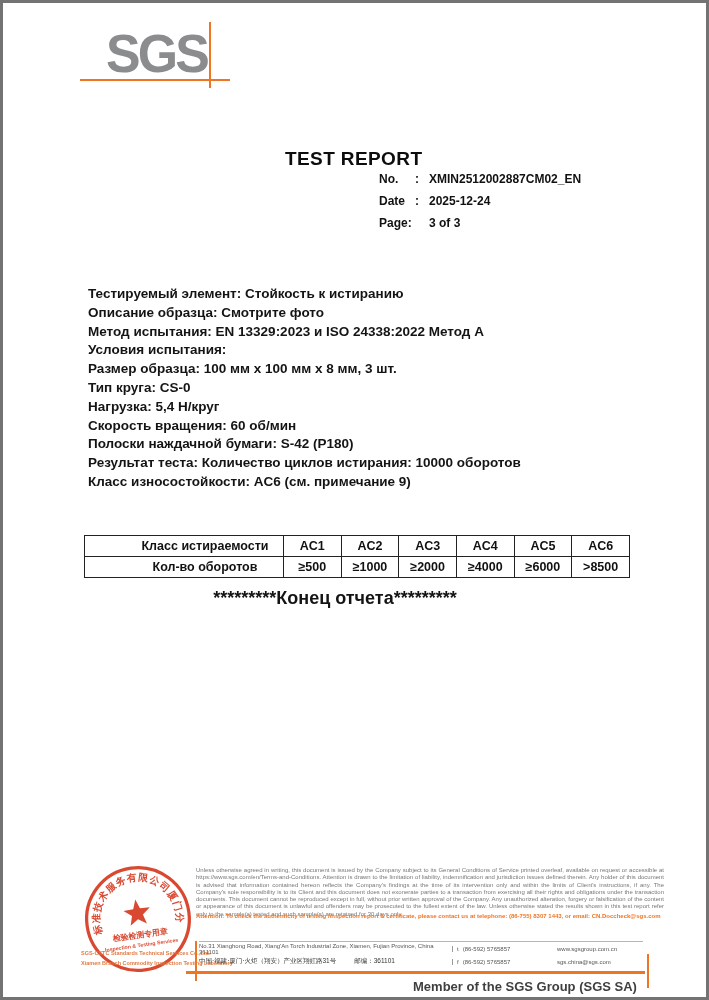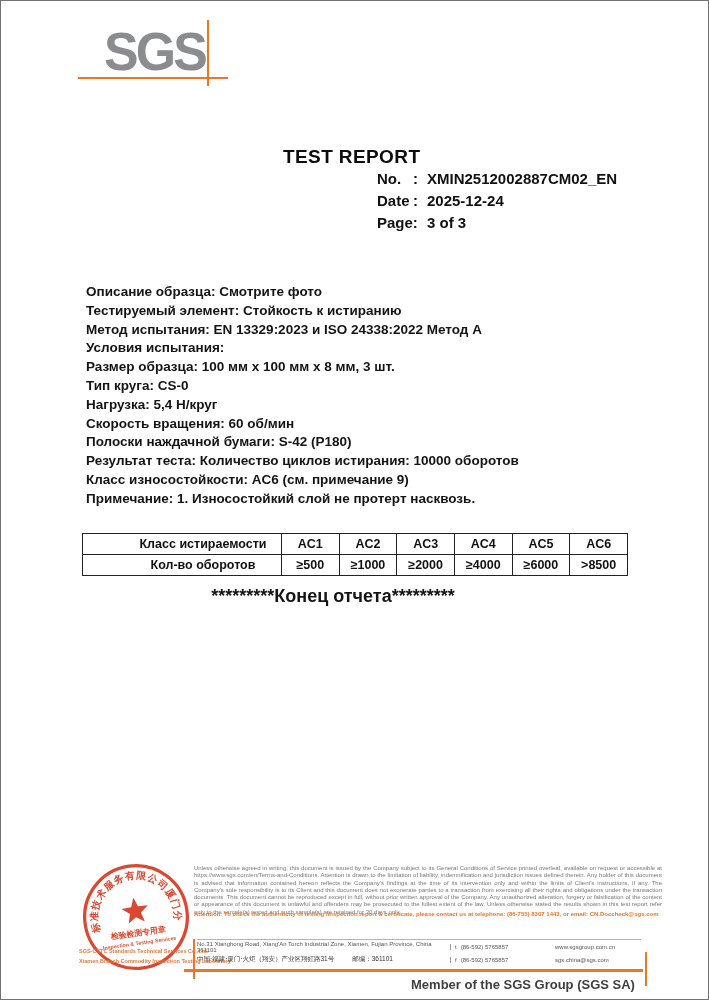--- a/index.html
+++ b/index.html
@@ -1,31 +1,31 @@
 <!DOCTYPE html>
 <html><head>
 <meta charset="utf-8">
 <style>
   html,body{margin:0;padding:0;background:#e8e8e8;}
   .page{
     position:relative;width:709px;height:1000px;margin:0 auto;
-    background:#fff;border:1px solid #737373;box-sizing:border-box;
+    background:#fff;border:3px solid #737373;box-sizing:border-box;
     font-family:"Liberation Sans",sans-serif;color:#1a1a1a;overflow:hidden;
   }
   
   .logo-text{
     position:absolute;left:103px;top:22px;font-size:54px;line-height:56px;
     font-weight:800;letter-spacing:-3px;color:#8a8c8e;transform:scaleX(.96);
     transform-origin:left top;
   }
   .logo-hline{position:absolute;left:77px;top:76px;width:150px;height:2px;background:#ee7623;}
   .logo-vline{position:absolute;left:206px;top:19px;width:2px;height:66px;background:#ee7623;}
   
   .title{position:absolute;left:282px;top:145px;font-size:19px;font-weight:700;letter-spacing:.4px;color:#0d0d0d;}
-  .meta{position:absolute;left:376px;top:169px;font-size:15px;font-weight:700;color:#111;}
+  .meta{position:absolute;left:376px;top:169px;font-size:12px;font-weight:700;color:#111;}
   .meta-row{display:flex;height:22px;align-items:flex-start;}
   .meta-label{width:36px;}
   .meta-colon{width:14px;}
   
   .body-block{position:absolute;left:85px;top:282px;width:590px;font-size:13.5px;line-height:18.8px;font-weight:700;color:#141414;}
   
   .abr-table{
     position:absolute;left:81px;top:532px;width:546px;border-collapse:collapse;
     font-size:12.5px;font-weight:700;color:#111;table-layout:fixed;
   }
@@ -85,32 +85,31 @@
       <span>2025-12-24</span>
     </div>
     <div class="meta-row">
       <span class="meta-label">Page:</span>
       <span class="meta-colon"></span>
       <span>3 of 3</span>
     </div>
   </div>
 
   <div class="body-block">
+    <div>Тестируемый элемент: Стойкость к истиранию</div>
     <div>Описание образца: Смотрите фото</div>
-    <div>Тестируемый элемент: Стойкость к истиранию</div>
     <div>Метод испытания: EN 13329:2023 и ISO 24338:2022 Метод A</div>
     <div>Условия испытания:</div>
     <div>Размер образца: 100 мм x 100 мм x 8 мм, 3 шт.</div>
     <div>Тип круга: CS-0</div>
     <div>Нагрузка: 5,4 Н/круг</div>
     <div>Скорость вращения: 60 об/мин</div>
     <div>Полоски наждачной бумаги: S-42 (P180)</div>
     <div>Результат теста: Количество циклов истирания: 10000 оборотов</div>
     <div>Класс износостойкости: AC6 (см. примечание 9)</div>
-    <div>Примечание: 1. Износостойкий слой не протерт насквозь.</div>
   </div>
 
   <table class="abr-table">
     <tbody>
         <tr>
       <td class="c0">Класс истираемости</td>
       <td>AC1</td>
       <td>AC2</td>
       <td>AC3</td>
       <td>AC4</td>

